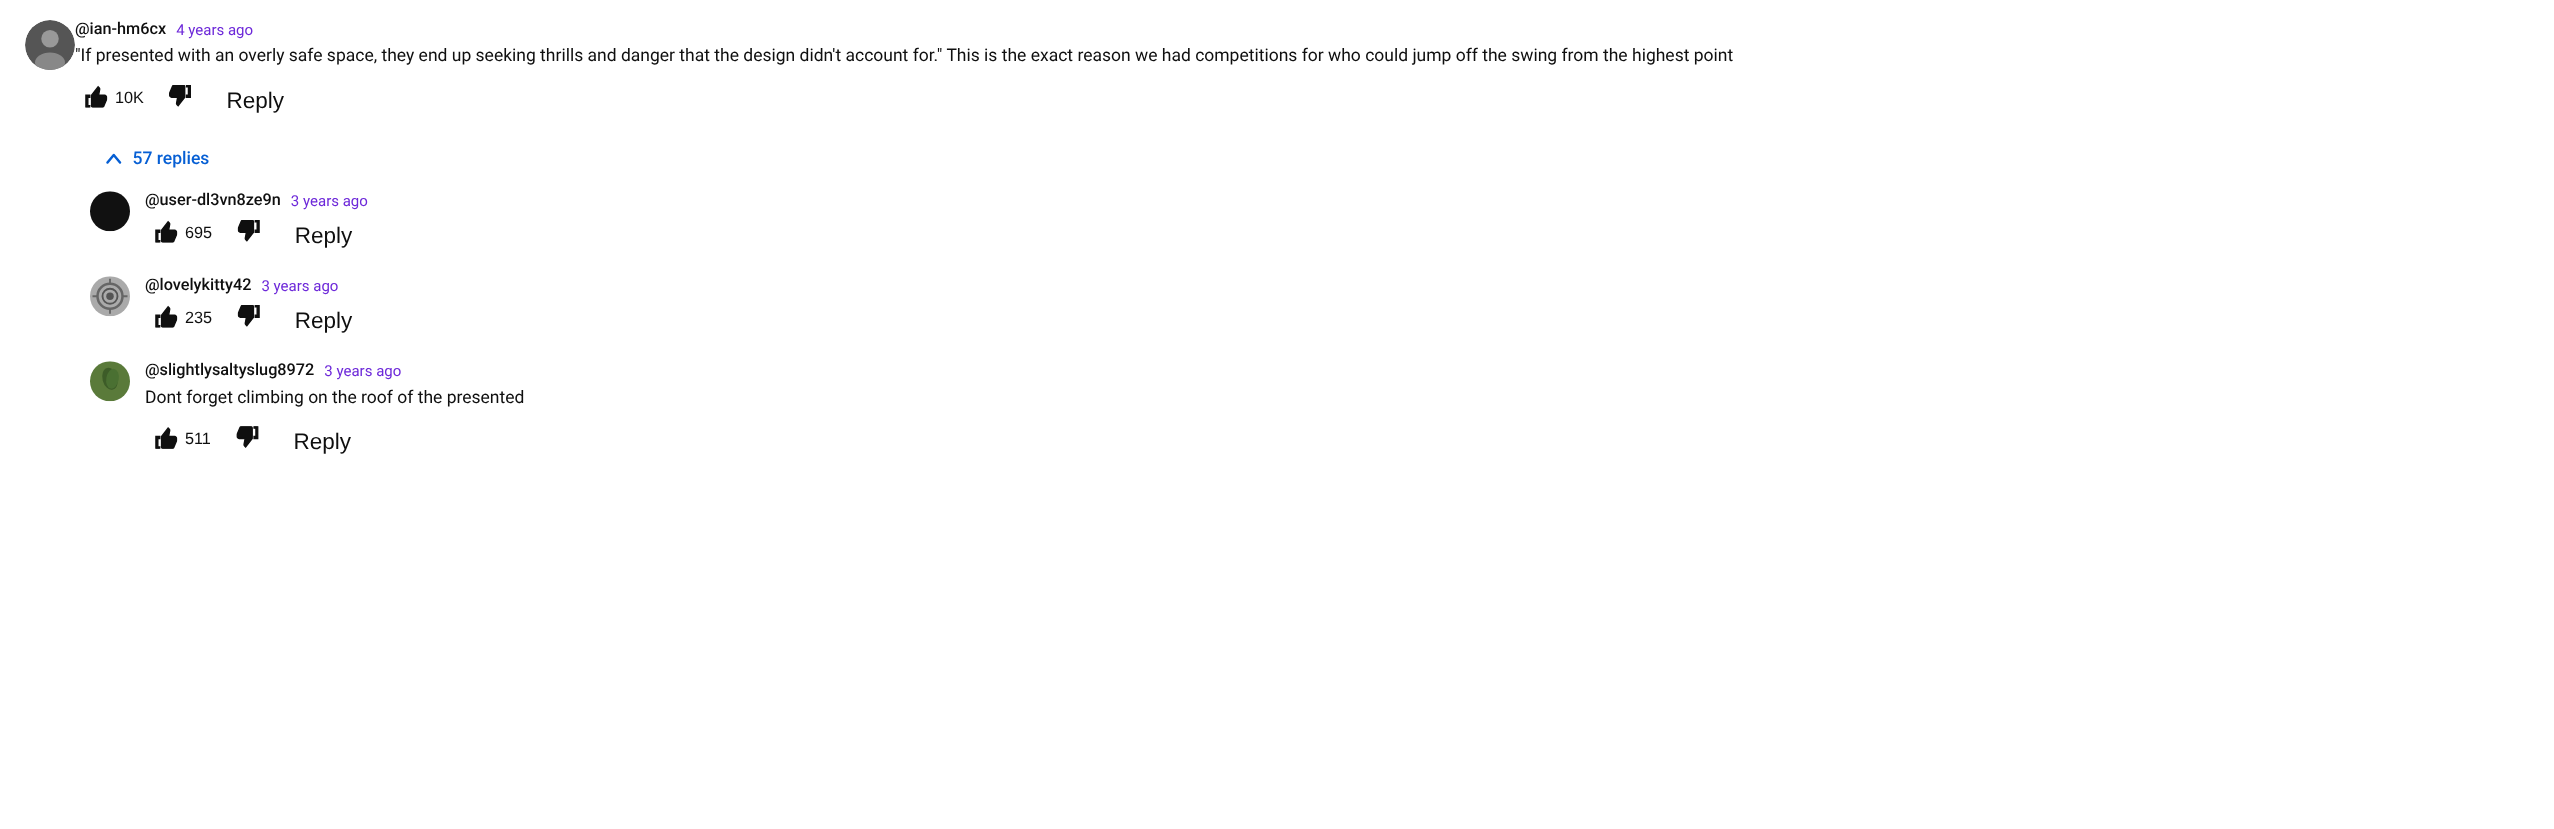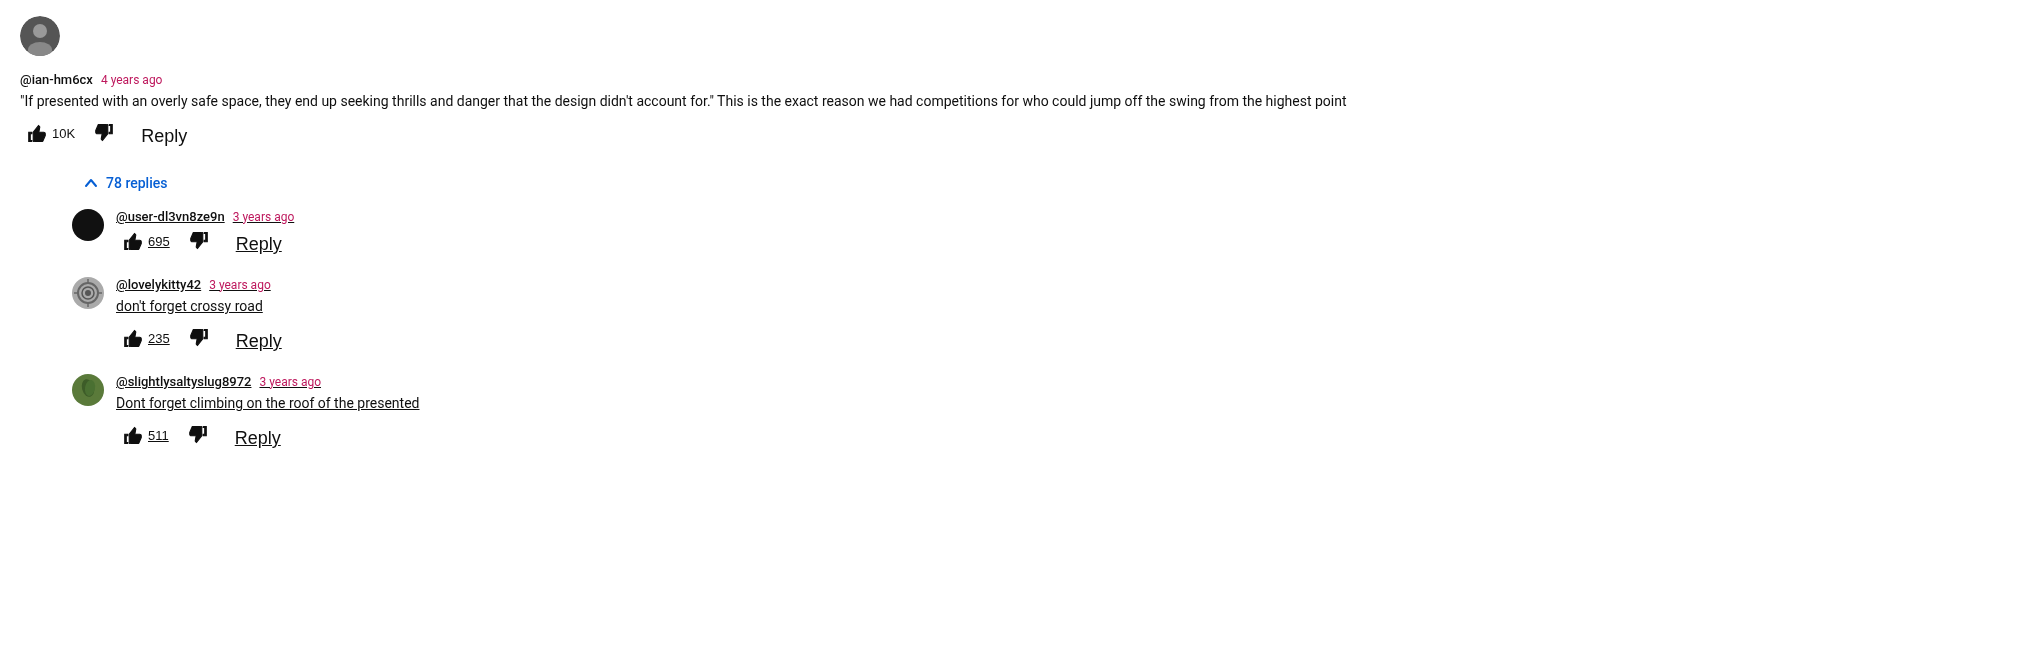--- a/index.html
+++ b/index.html
@@ -8,23 +8,22 @@
       background: #fff;
       color: #0f0f0f;
       font-size: 14px;
       padding: 16px 20px;
     }
     .comment-section {
       max-width: 1500px;
     }
     .comment {
       display: flex;
-      gap: 16px;
+      gap: 0;
       margin-bottom: 16px;
-      flex-direction: column;
     }
     .avatar {
       width: 40px;
       height: 40px;
       border-radius: 50%;
       flex-shrink: 0;
       overflow: hidden;
       display: flex;
       align-items: center;
       justify-content: center;
@@ -38,21 +37,21 @@
       gap: 8px;
       margin-bottom: 4px;
     }
     .username {
       font-size: 13px;
       font-weight: 500;
       color: #0f0f0f;
     }
     .timestamp {
       font-size: 12px;
-      color: #be185d;
+      color: #6d28d9;
     }
     .comment-text {
       font-size: 14px;
       line-height: 1.5;
       color: #0f0f0f;
       margin-bottom: 8px;
     }
     .actions {
       display: flex;
       align-items: flex-start;
@@ -99,21 +98,20 @@
       margin-bottom: 12px;
       width: fit-content;
     }
     .replies-container {
       margin-left: 52px;
     }
     .reply-comment {
       display: flex;
       gap: 12px;
       margin-bottom: 16px;
-      text-decoration: underline;
     }
     
     .icon-thumb {
       width: 18px;
       height: 18px;
       fill: none;
       stroke: #0f0f0f;
       stroke-width: 1.5;
     }
     .avatar-sm {
@@ -155,21 +153,21 @@
         </button>
         <button class="reply-btn">Reply</button>
       </div>
     </div>
   </div>
 
   <div class="replies-toggle">
     <svg width="14" height="14" viewBox="0 0 14 14">
       <polyline points="2,10 7,4 12,10" stroke="#065fd4" stroke-width="2" fill="none" stroke-linecap="round" stroke-linejoin="round"></polyline>
     </svg>
-    <span style="color:#065fd4;">78 replies</span>
+    <span style="color:#065fd4;">57 replies</span>
   </div>
 
   <div class="replies-container">
 
     <div class="reply-comment">
       <div class="avatar-sm">
         <svg width="32" height="32" viewBox="0 0 32 32">
           <circle cx="16" cy="16" r="16" fill="#111"></circle>
         </svg>
       </div>
@@ -207,21 +205,20 @@
           <line x1="26" y1="16" x2="30" y2="16" stroke="#666" stroke-width="1.5"></line>
           <line x1="16" y1="26" x2="16" y2="30" stroke="#666" stroke-width="1.5"></line>
           <line x1="6" y1="16" x2="2" y2="16" stroke="#666" stroke-width="1.5"></line>
         </svg>
       </div>
       <div class="comment-body">
         <div class="comment-header">
           <span class="username">@lovelykitty42</span>
           <span class="timestamp">3 years ago</span>
         </div>
-        <div class="comment-text">don't forget crossy road</div>
         <div class="actions">
           <button class="action-btn">
             <svg class="icon-thumb" viewBox="0 0 24 24">
               <path d="M7 22V11L14 2l1.25 1.25q.2.2.288.45.087.25.087.55v.5L14.45 11H21q.8 0 1.4.6.6.6.6 1.4v2q0 .175-.05.375-.05.2-.1.375l-3 7.05q-.225.5-.737.85Q18.6 24 18 24H9q-.825 0-1.412-.588Q7 22.825 7 22Zm-2-11v2H3v9h2v2H1V11Z" fill="#0f0f0f"></path>
             </svg>
             <span class="like-count">235</span>
           </button>
           <button class="action-btn">
             <svg class="icon-thumb" viewBox="0 0 24 24">
               <path d="M17 2v11L10 22l-1.25-1.25q-.2-.2-.288-.45-.087-.25-.087-.55v-.5L9.55 13H3q-.8 0-1.4-.6Q1 11.8 1 11V9q0-.175.05-.375.05-.2.1-.375l3-7.05Q4.375.7 4.888.35 5.4 0 6 0h9q.825 0 1.413.588Q17 1.175 17 2Zm2 11v-2h2V2h-2V0h4v13Z" fill="#0f0f0f"></path>

